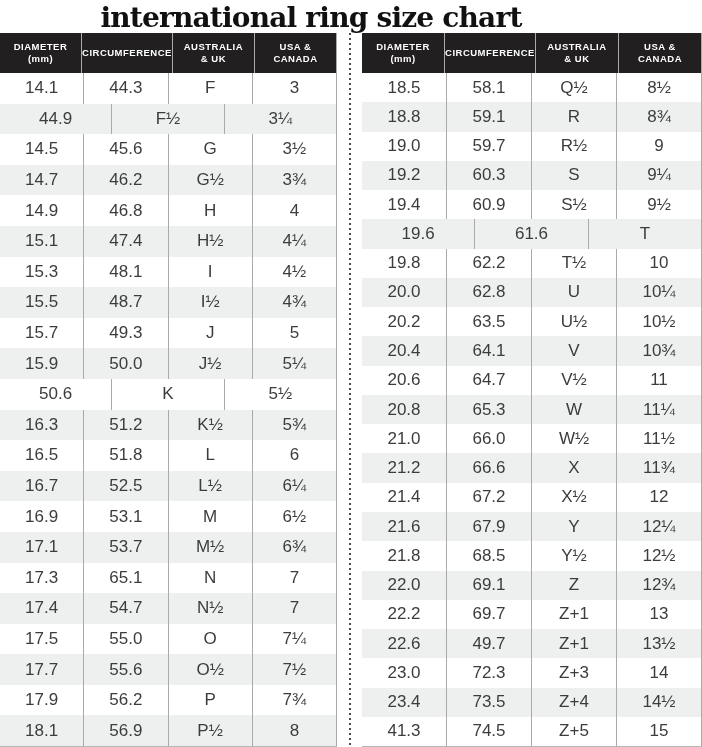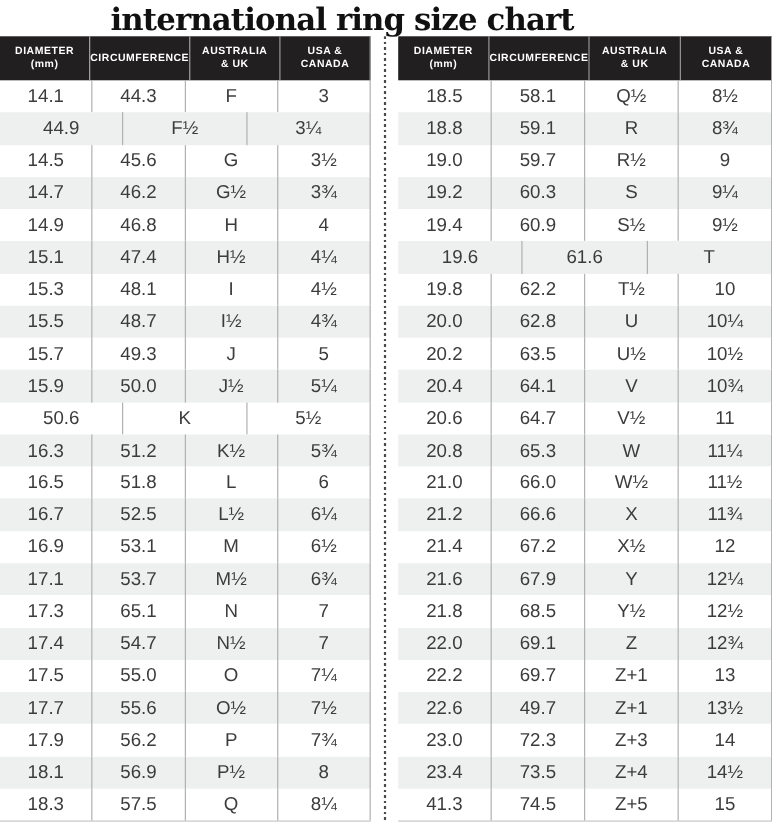--- a/index.html
+++ b/index.html
@@ -247,26 +247,20 @@
             <div class="td">56.2</div>
             <div class="td">P</div>
             <div class="td">7¾</div>
           </div>
           <div class="tr">
             <div class="td">18.1</div>
             <div class="td">56.9</div>
             <div class="td">P½</div>
             <div class="td">8</div>
           </div>
-          <div class="tr">
-            <div class="td">18.3</div>
-            <div class="td">57.5</div>
-            <div class="td">Q</div>
-            <div class="td">8¼</div>
-          </div>
         </div>
     </div>
 
     <div class="divider-col">
       <div class="dotted-line"></div>
     </div>
 
     <div class="ring-table right">
       <div class="thead">
         <div class="th">DIAMETER

